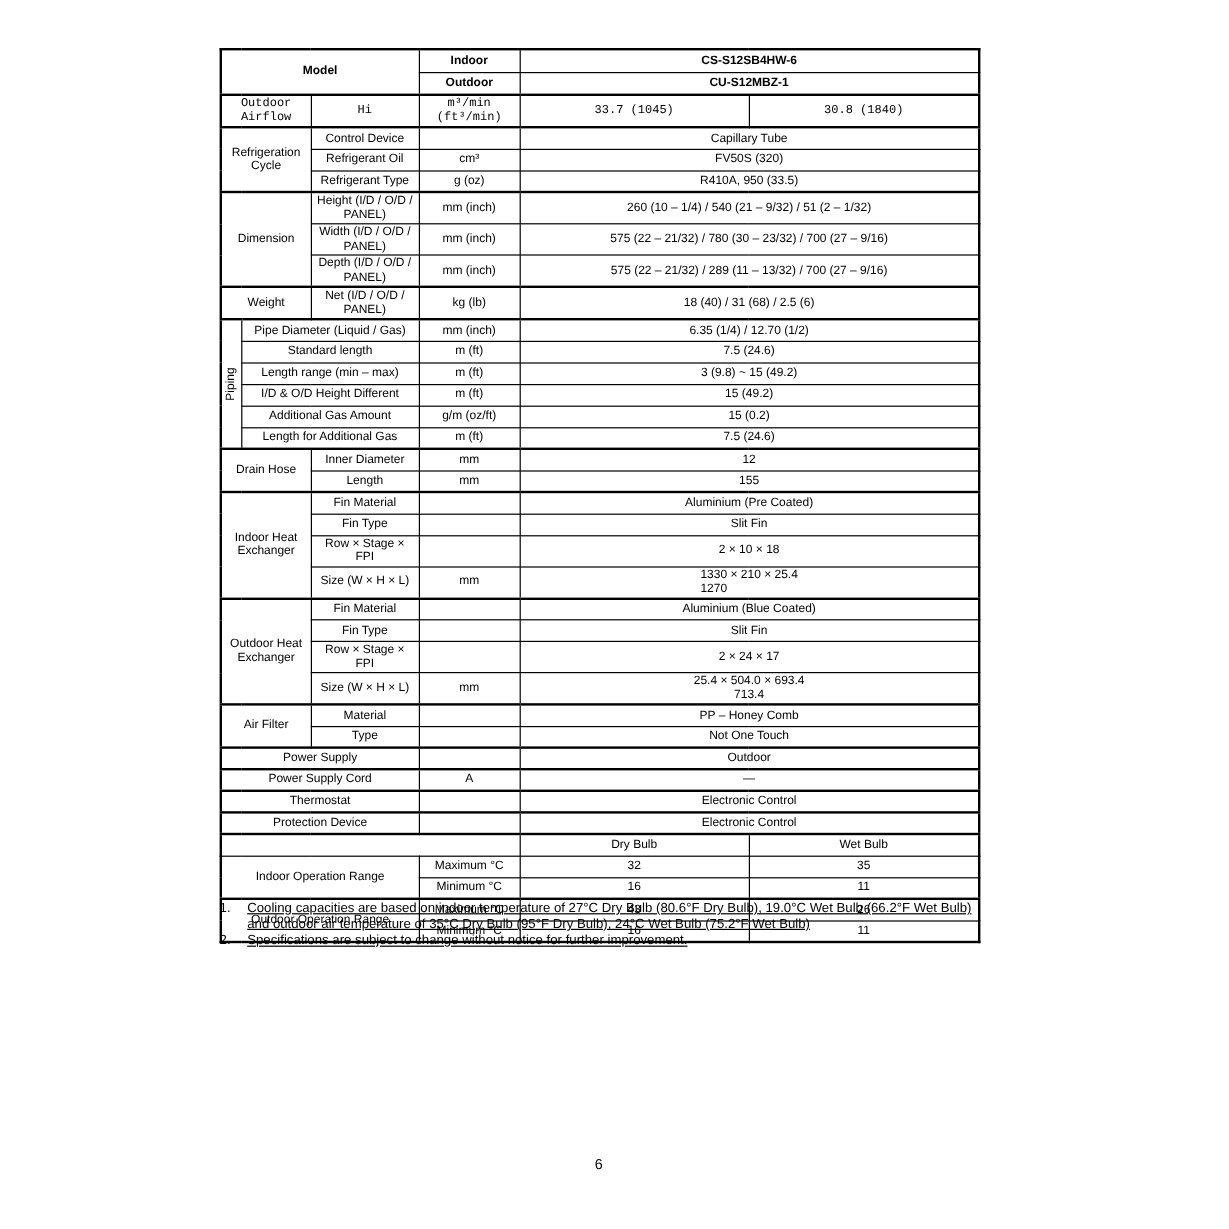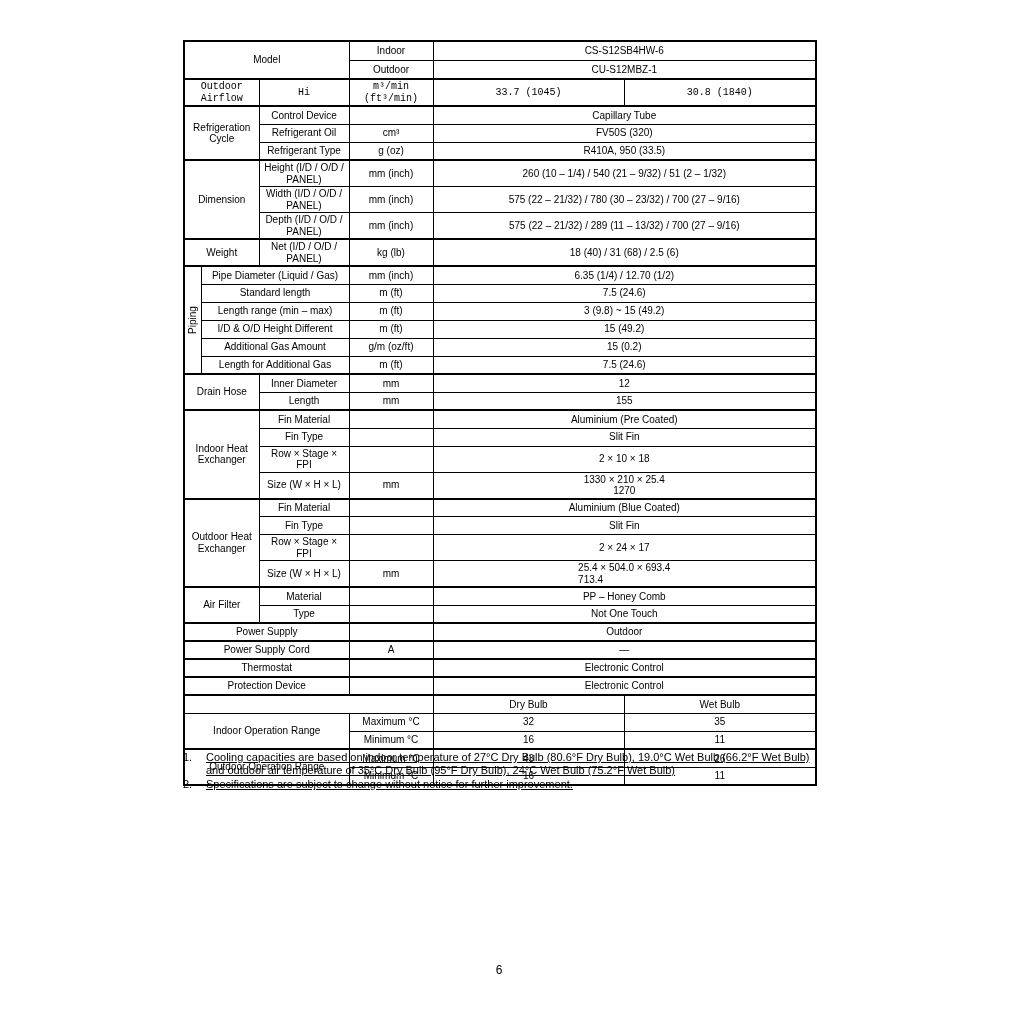--- a/index.html
+++ b/index.html
@@ -20,29 +20,29 @@
     border:1px solid #000;
     text-align:center; vertical-align:middle;
     padding:1px 3px;
     overflow:hidden;
   }
   tr { height:18px; }
   tr.h19 { height:19px; }
   tr.h22 { height:22px;font-family:Liberation Mono, monospace; }
   tr.h23 { height:23px; }
   tr.bt td { border-top-width:2px; }
-  .b { font-weight:normal; }
+  .b { font-weight:bold; }
   td.vert { position:relative; padding:0; }
   td.vert span {
     position:absolute; left:50%; top:50%;
     transform:translate(-50%,-50%) rotate(-90deg);
     white-space:nowrap;
   }
-  .size-block { display:inline-block; text-align:center; }
-  .size-block.ralign { text-align:left; }
+  .size-block { display:inline-block; text-align:left; }
+  .size-block.ralign { text-align:center; }
 
   .notes {
     position:absolute; left:183px; top:751px; width:632px;
     font-size:11px; line-height:1.18;
   }
   .note { display:flex; margin-bottom:1px; }
   .note-num { width:23px; flex:none; }
   .note-text { flex:1;text-decoration:underline; }
 
   .page-number {

